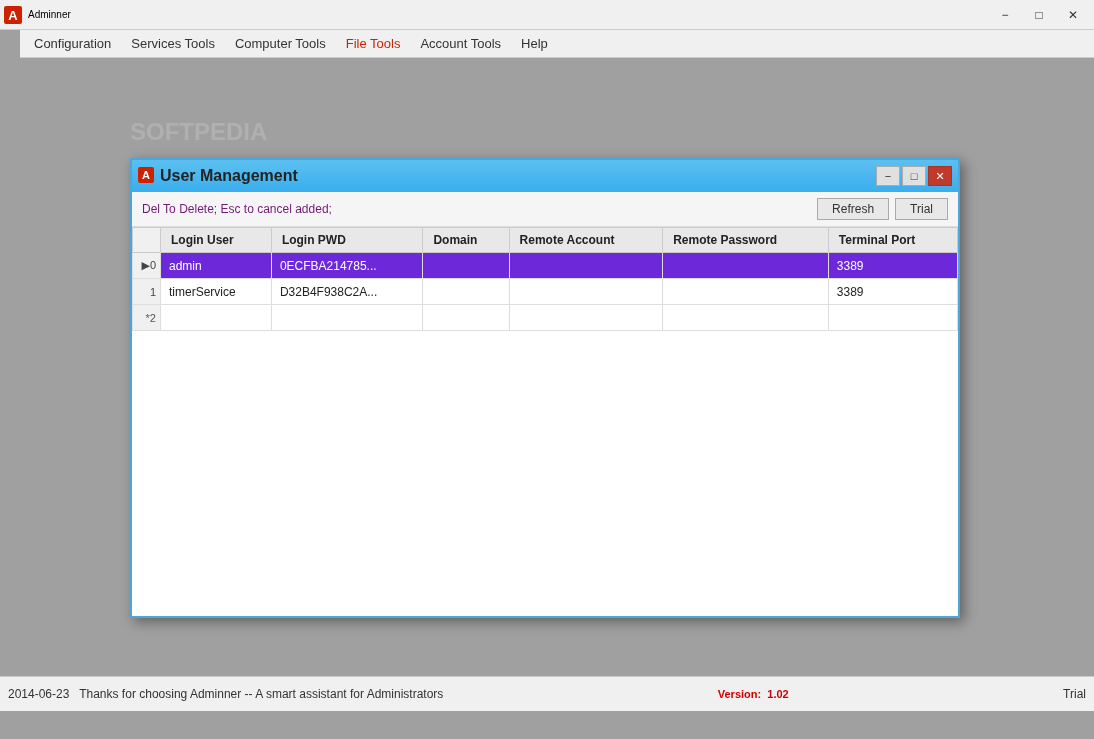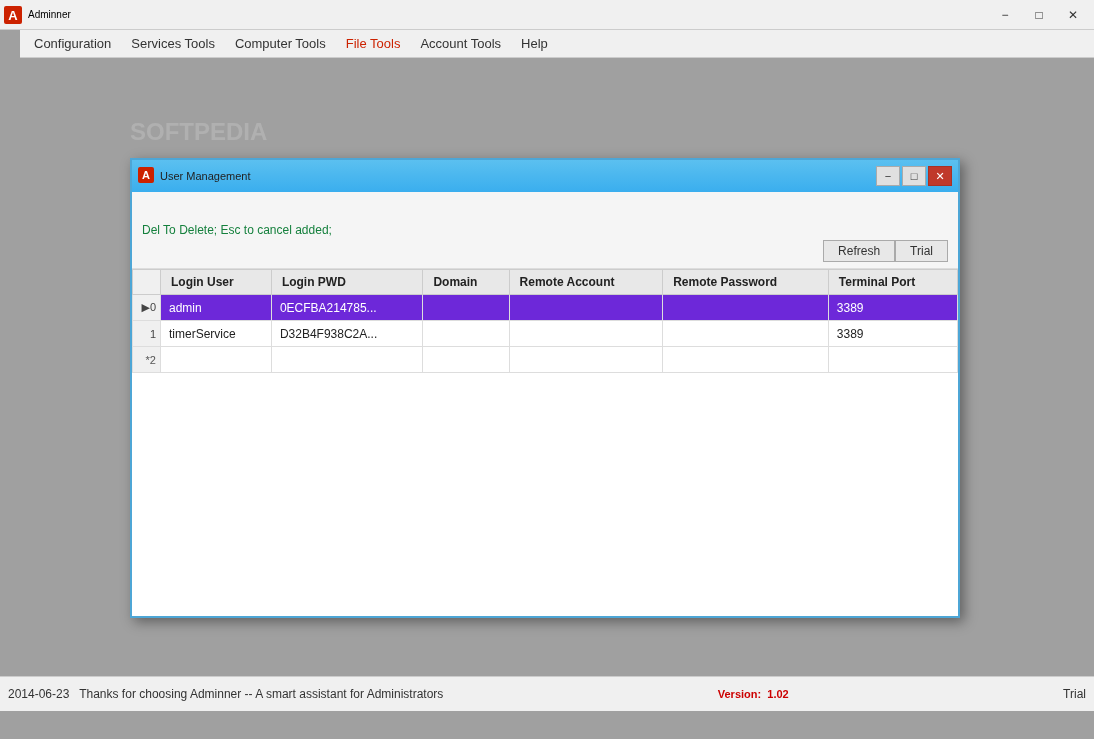--- a/index.html
+++ b/index.html
@@ -121,23 +121,23 @@
       justify-content: space-between;
       padding: 0 6px;
       flex-shrink: 0;
     }
     .dialog-title-left {
       display: flex;
       align-items: center;
       gap: 6px;
     }
     .dialog-title-text {
-      font-size: 11px;
+      font-size: 16px;
       color: #222;
-      font-weight: normal;
+      font-weight: bold;
     }
     .dialog-controls {
       display: flex;
       gap: 2px;
     }
     .dialog-btn {
       width: 24px;
       height: 20px;
       background: #e0e0e0;
       border: 1px solid #aaa;
@@ -159,25 +159,25 @@
       background: #f5f5f5;
       border-bottom: 1px solid #ddd;
       padding: 6px 10px;
       display: flex;
       align-items: center;
       justify-content: space-between;
       flex-shrink: 0;
     }
     .dialog-hint {
       font-size: 12px;
-      color: #15803d;
+      color: #701a75;
     }
     .dialog-toolbar-buttons {
       display: flex;
-      margin-top: 42px;
+      gap: 6px;
     }
     .toolbar-btn {
       padding: 3px 14px;
       background: #e8e8e8;
       border: 1px solid #aaa;
       cursor: pointer;
       font-size: 12px;
       color: #333;
     }
 

